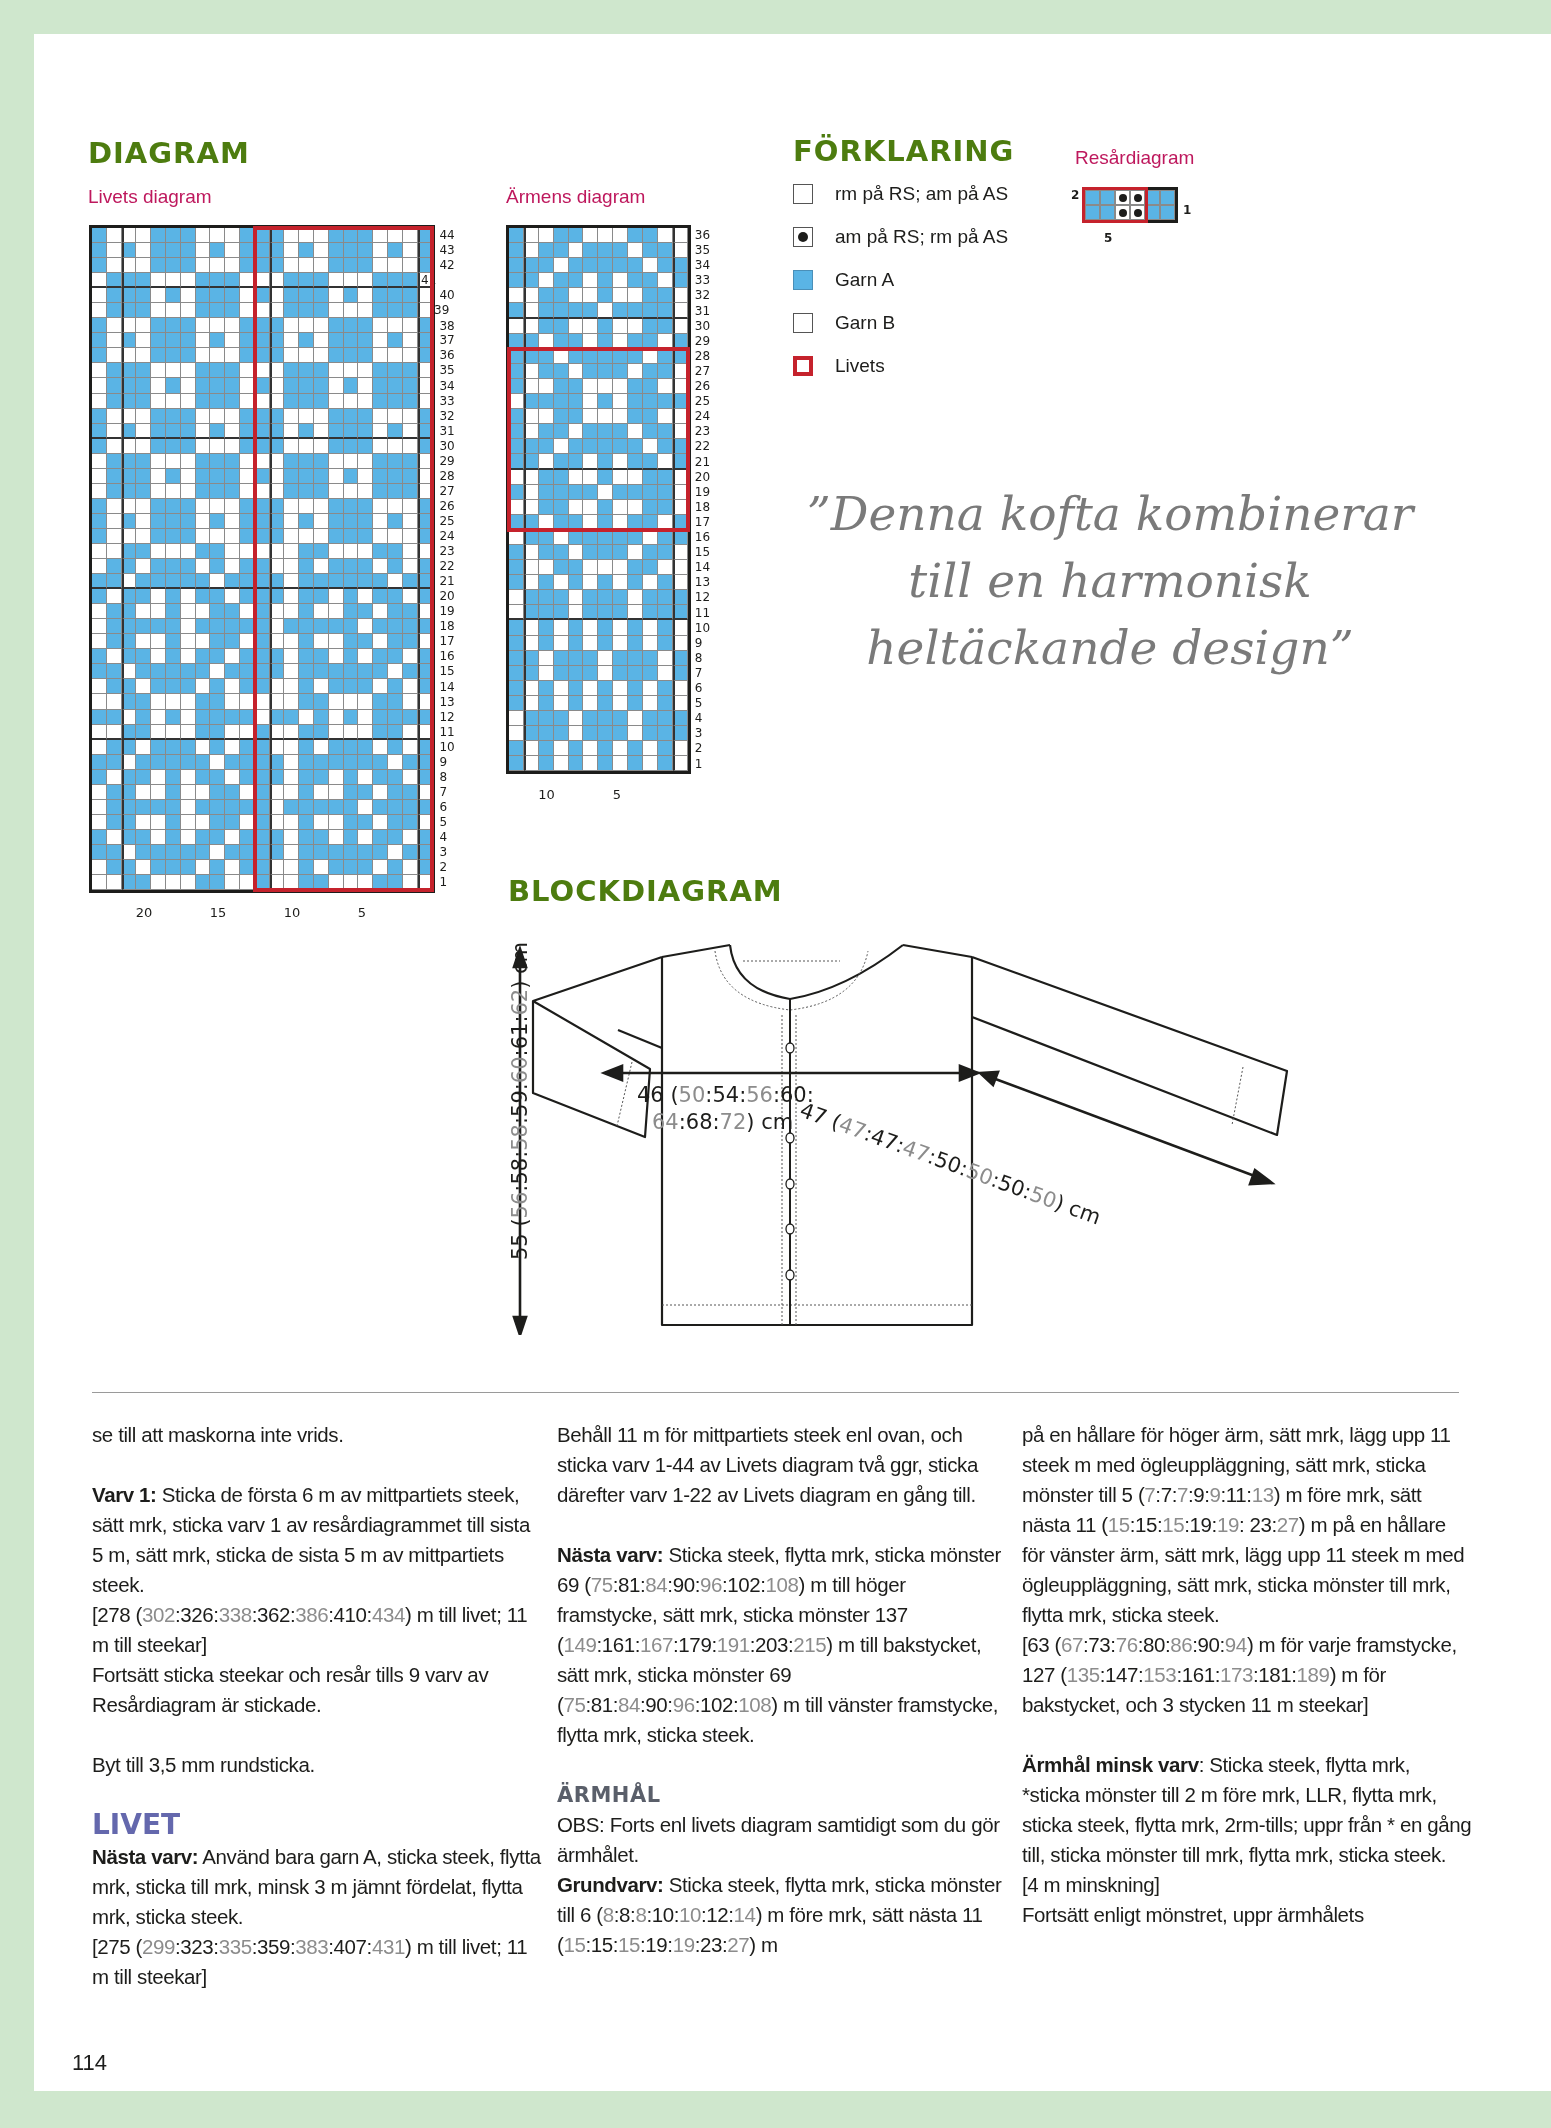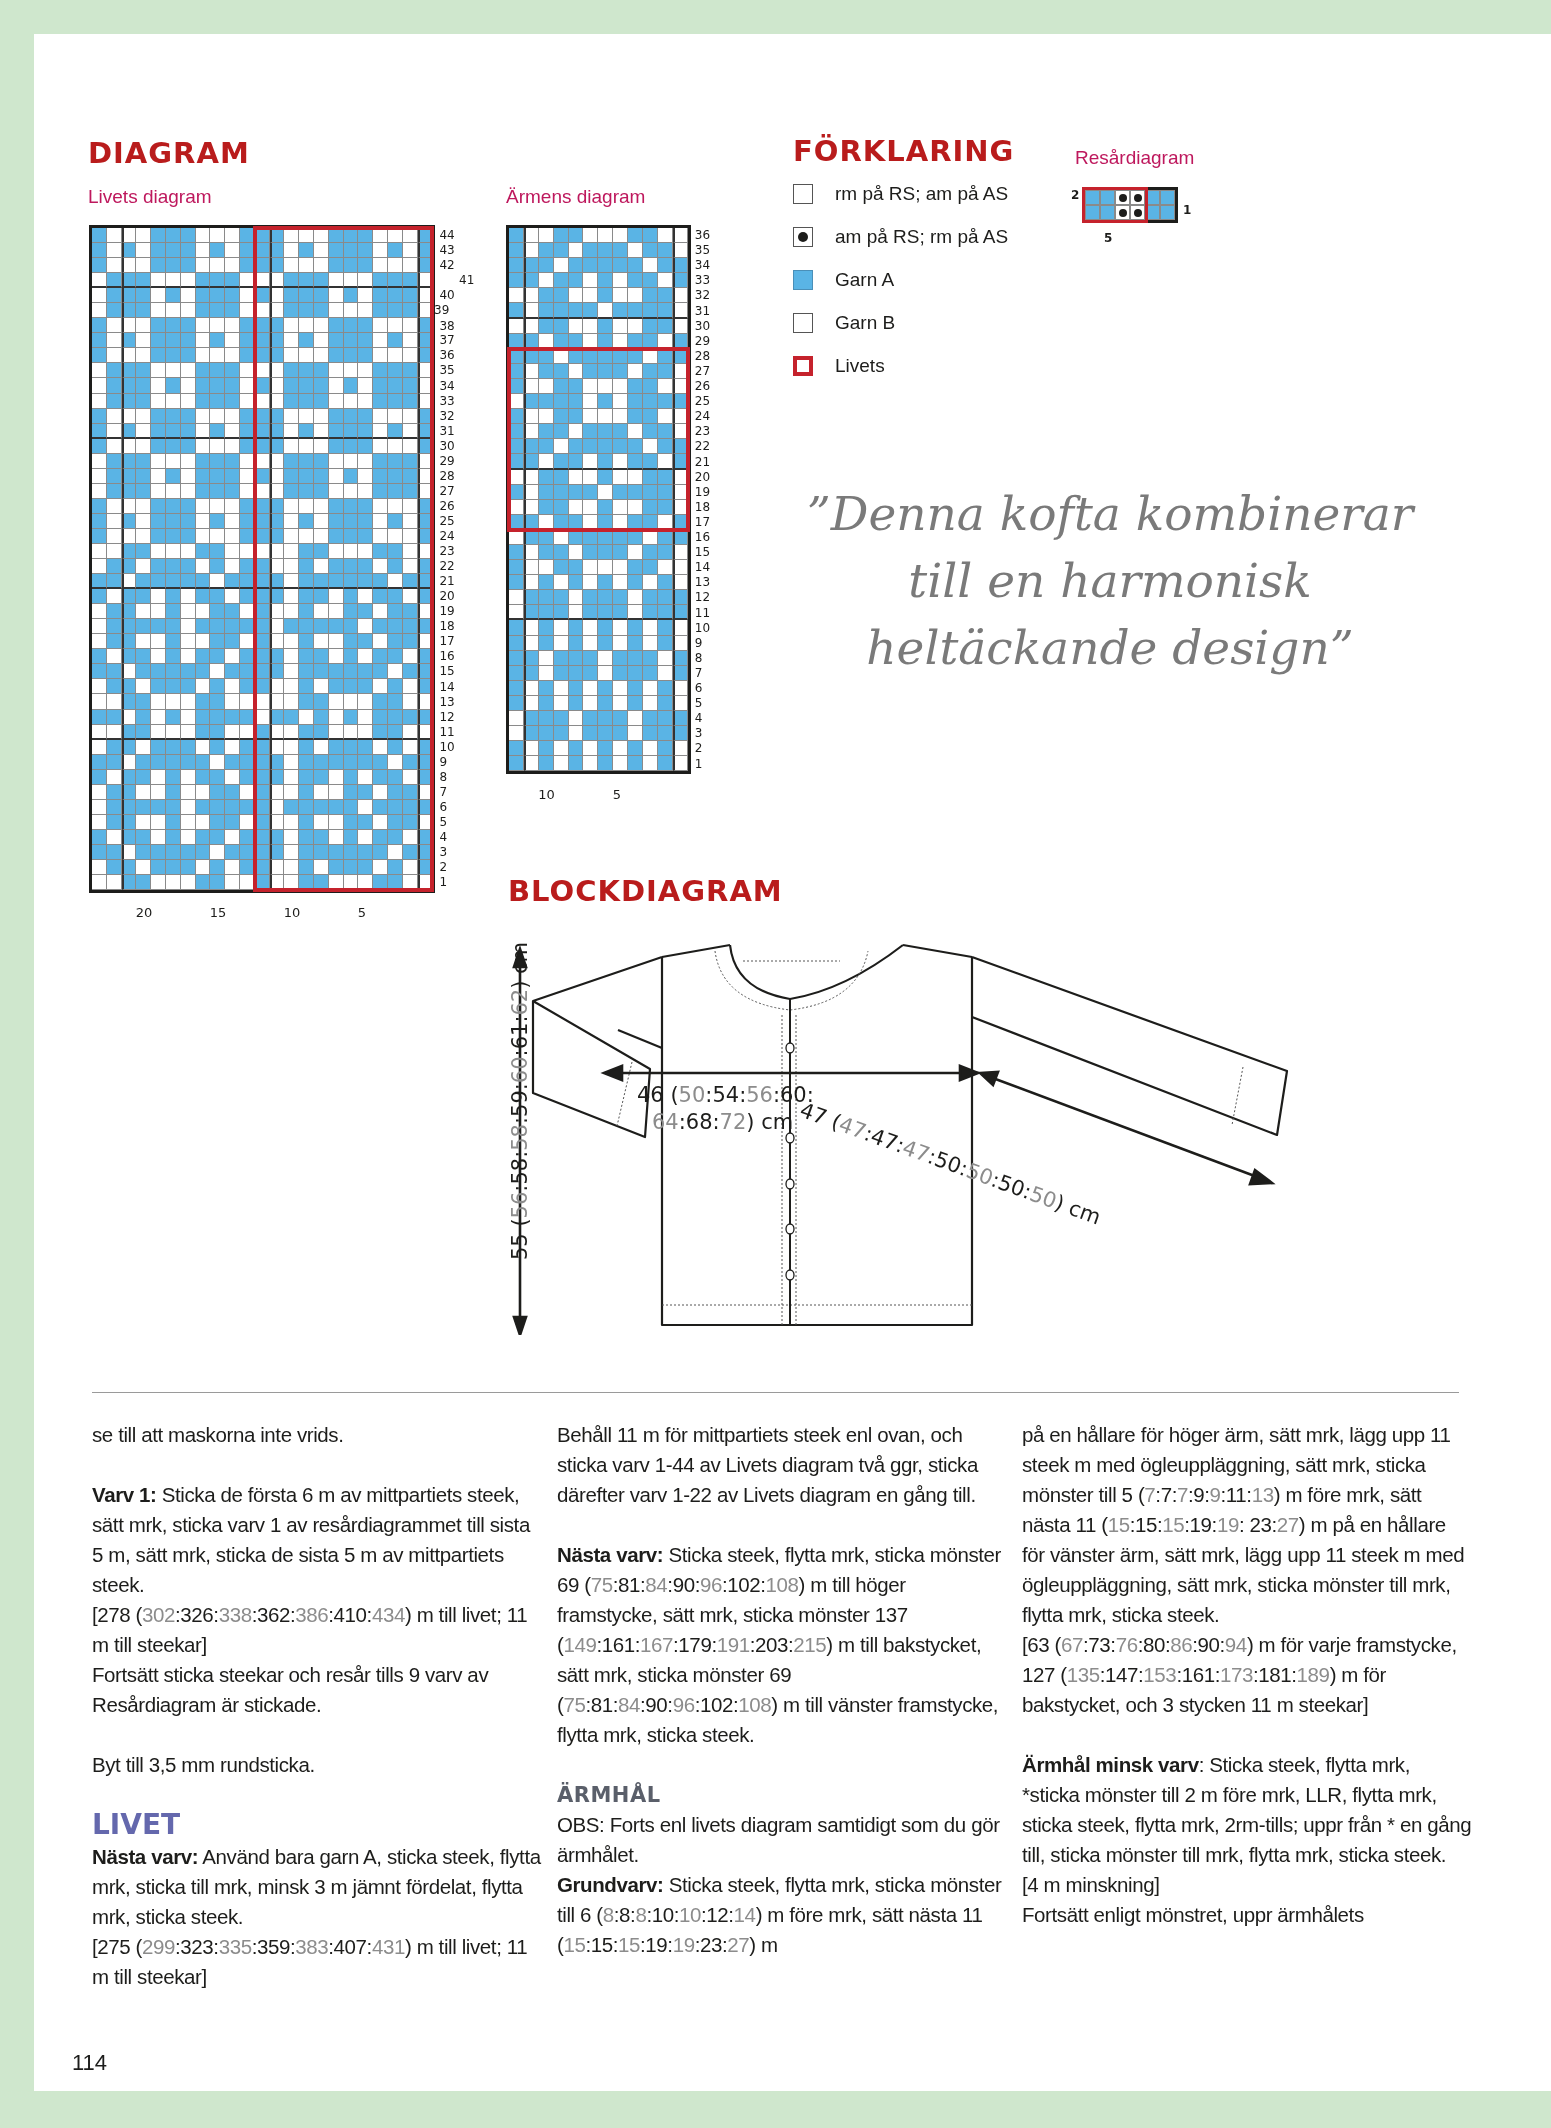--- a/index.html
+++ b/index.html
@@ -1,19 +1,19 @@
 <!DOCTYPE html>
 <html><head>
 <meta charset="utf-8">
 <style>
   html,body{margin:0;padding:0;}
   body{width:1551px;height:2128px;background:#cfe7cd;position:relative;overflow:hidden;font-family:"Liberation Sans","DejaVu Sans",sans-serif;color:#1d1d1b;}
   .page{position:absolute;left:34px;top:34px;width:1517px;height:2057px;background:#ffffff;}
   .abs{position:absolute;}
-  .h-blue{font-family:"DejaVu Sans",sans-serif;font-weight:bold;color:#b91c1c;letter-spacing:1px;}
+  .h-blue{font-family:"DejaVu Sans",sans-serif;font-weight:bold;color:#4d7c0f;letter-spacing:1px;}
   .lbl{font-size:19px;color:#be185d;}
   .grid-wrap{position:absolute;}
   .grid{position:absolute;display:grid;border:3px solid #1d1d1b;box-sizing:content-box;background:#1d1d1b;}
   .cell{box-sizing:border-box;border-right:1px solid #8a8a8a;border-bottom:1px solid #8a8a8a;}
   .cell.b{background:#5ab4e5;}
   .cell.w{background:#ffffff;}
   .rownum{position:absolute;font-size:12px;line-height:15px;font-family:"DejaVu Sans",sans-serif;}
   .colnum{position:absolute;font-size:13px;font-family:"DejaVu Sans",sans-serif;}
   .repeat{position:absolute;border:4px solid #c5222c;box-sizing:border-box;pointer-events:none;}
   .legend-item{position:absolute;left:793px;display:flex;align-items:center;font-size:19px;}
@@ -1089,21 +1089,21 @@
     <div class="rownum" style="left: 350.4px; top: 198.675px;">31</div>
     <div class="rownum" style="left: 350.4px; top: 183.625px;">32</div>
     <div class="rownum" style="left: 350.4px; top: 168.575px;">33</div>
     <div class="rownum" style="left: 350.4px; top: 153.525px;">34</div>
     <div class="rownum" style="left: 350.4px; top: 138.475px;">35</div>
     <div class="rownum" style="left: 350.4px; top: 123.425px;">36</div>
     <div class="rownum" style="left: 350.4px; top: 108.375px;">37</div>
     <div class="rownum" style="left: 350.4px; top: 94px;">38</div>
     <div class="rownum" style="left: 345px; top: 78.275px;">39</div>
     <div class="rownum" style="left: 350.4px; top: 63.225px;">40</div>
-    <div class="rownum" style="left: 370px; top: 48.175px;">41</div>
+    <div class="rownum" style="left: 332px; top: 48.175px;">41</div>
     <div class="rownum" style="left: 350.4px; top: 33.125px;">42</div>
     <div class="rownum" style="left: 350.4px; top: 18.075px;">43</div>
     <div class="rownum" style="left: 350.4px; top: 3.025px;">44</div>
     <div class="colnum" style="left: 46.8px; top: 680.2px;">20</div>
     <div class="colnum" style="left: 120.8px; top: 680.2px;">15</div>
     <div class="colnum" style="left: 194.8px; top: 680.2px;">10</div>
     <div class="colnum" style="left: 268.8px; top: 680.2px;">5</div>
     <div class="repeat" style="left: 163.8px; top: 1px; width: 181.6px; height: 666.2px;"></div>
   </div>
 <div id="sleeve-chart" class="grid-wrap" style="left:506px;top:225px;">

